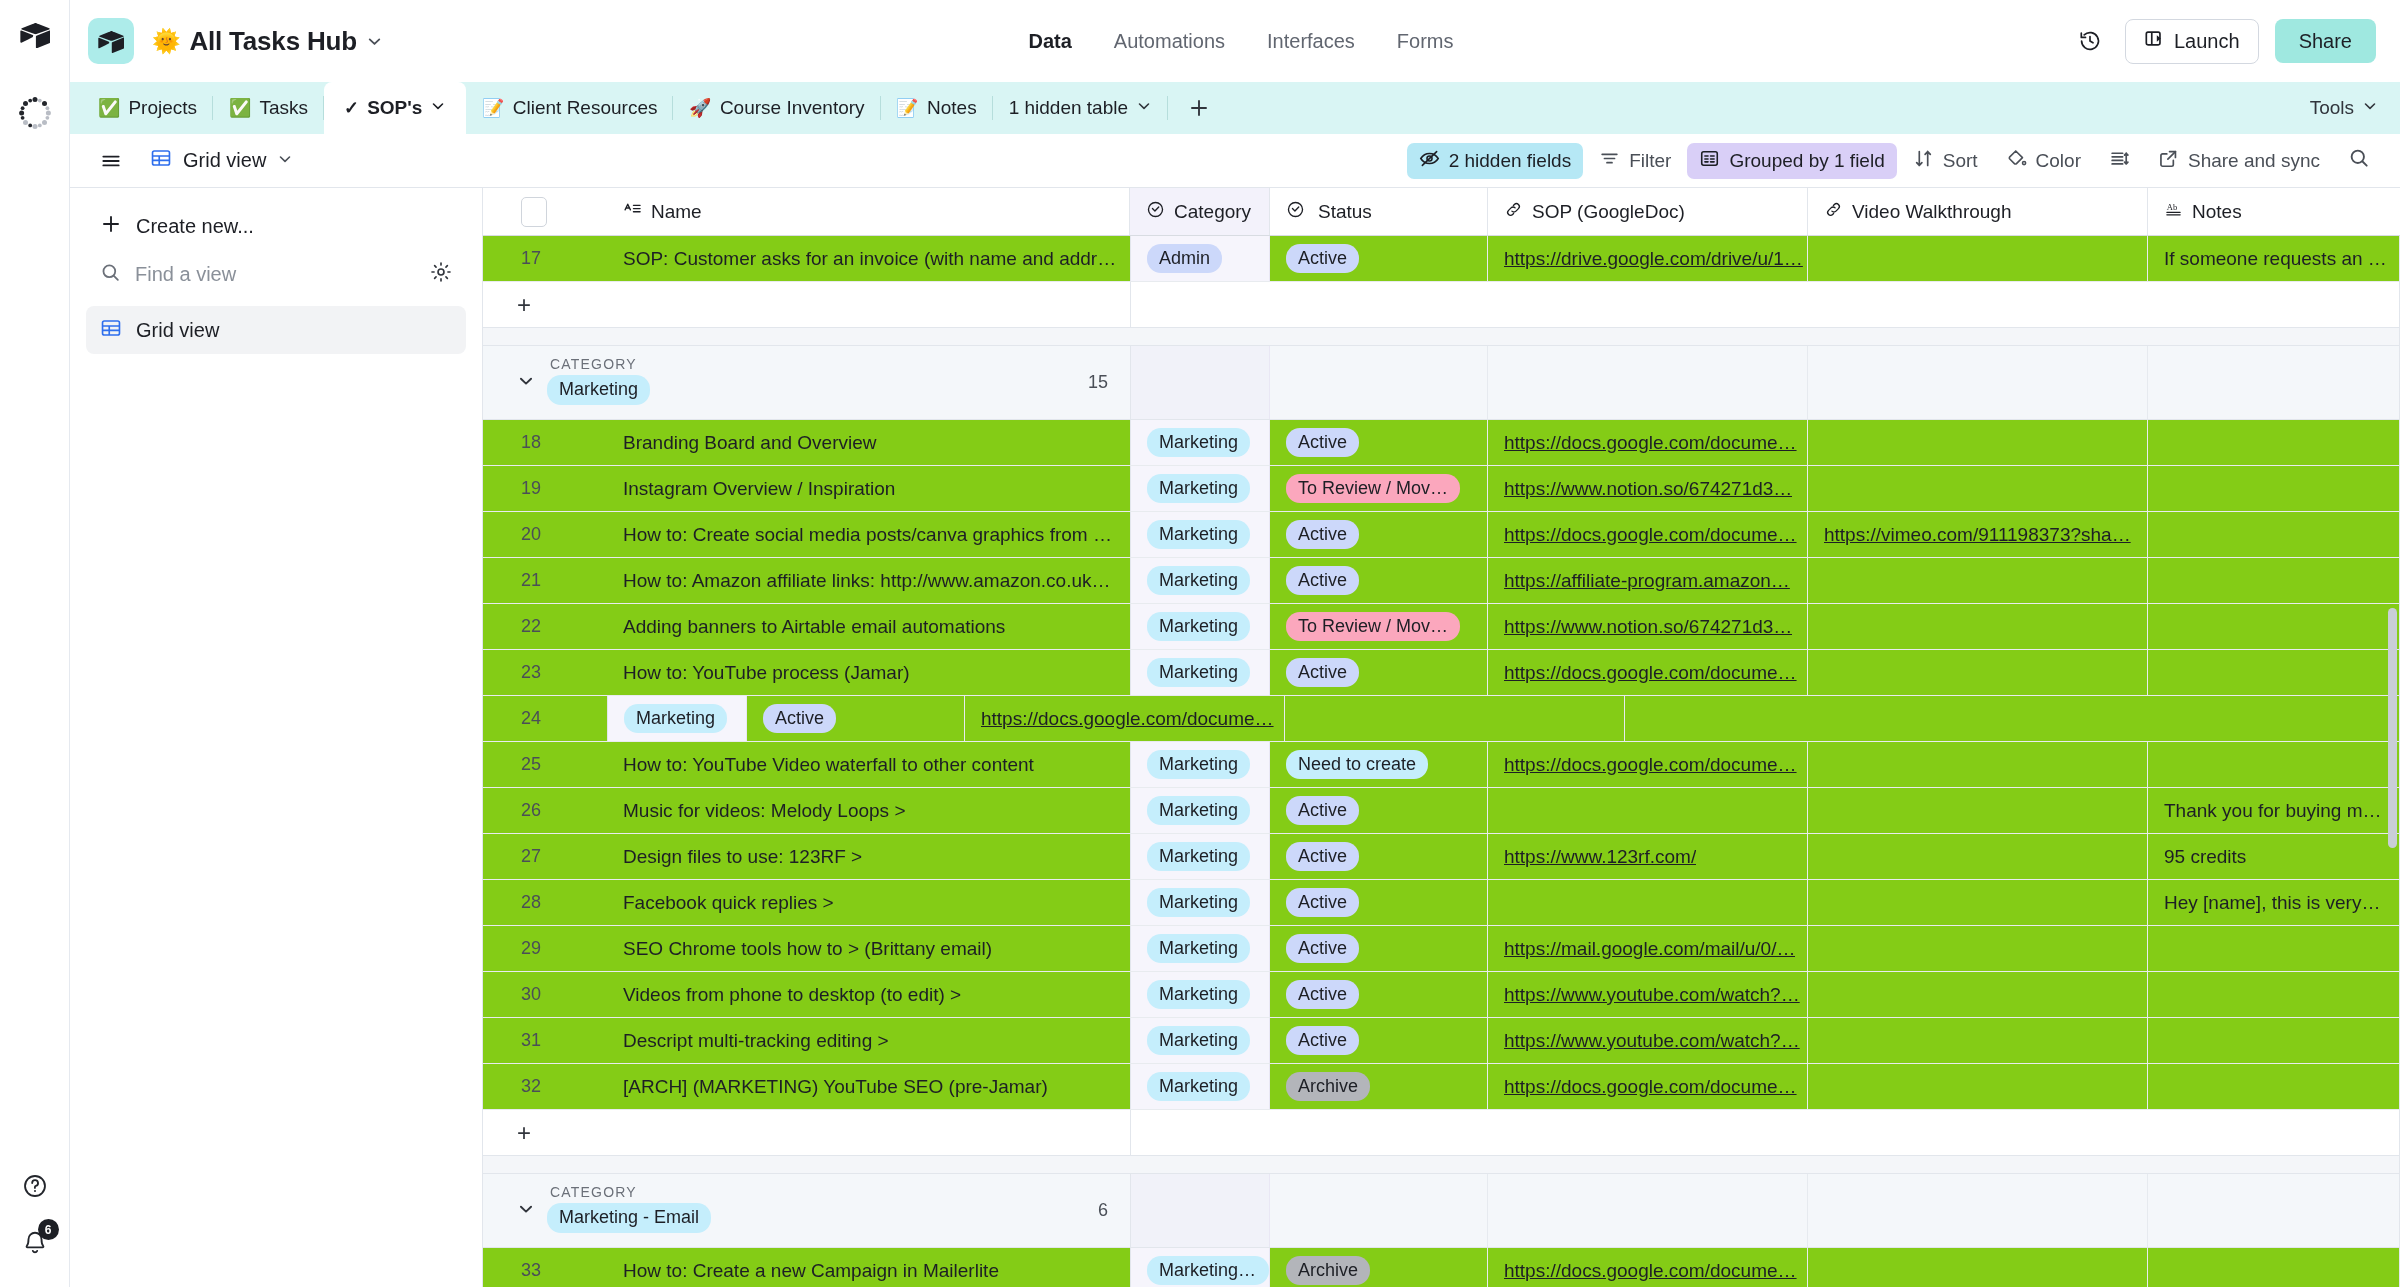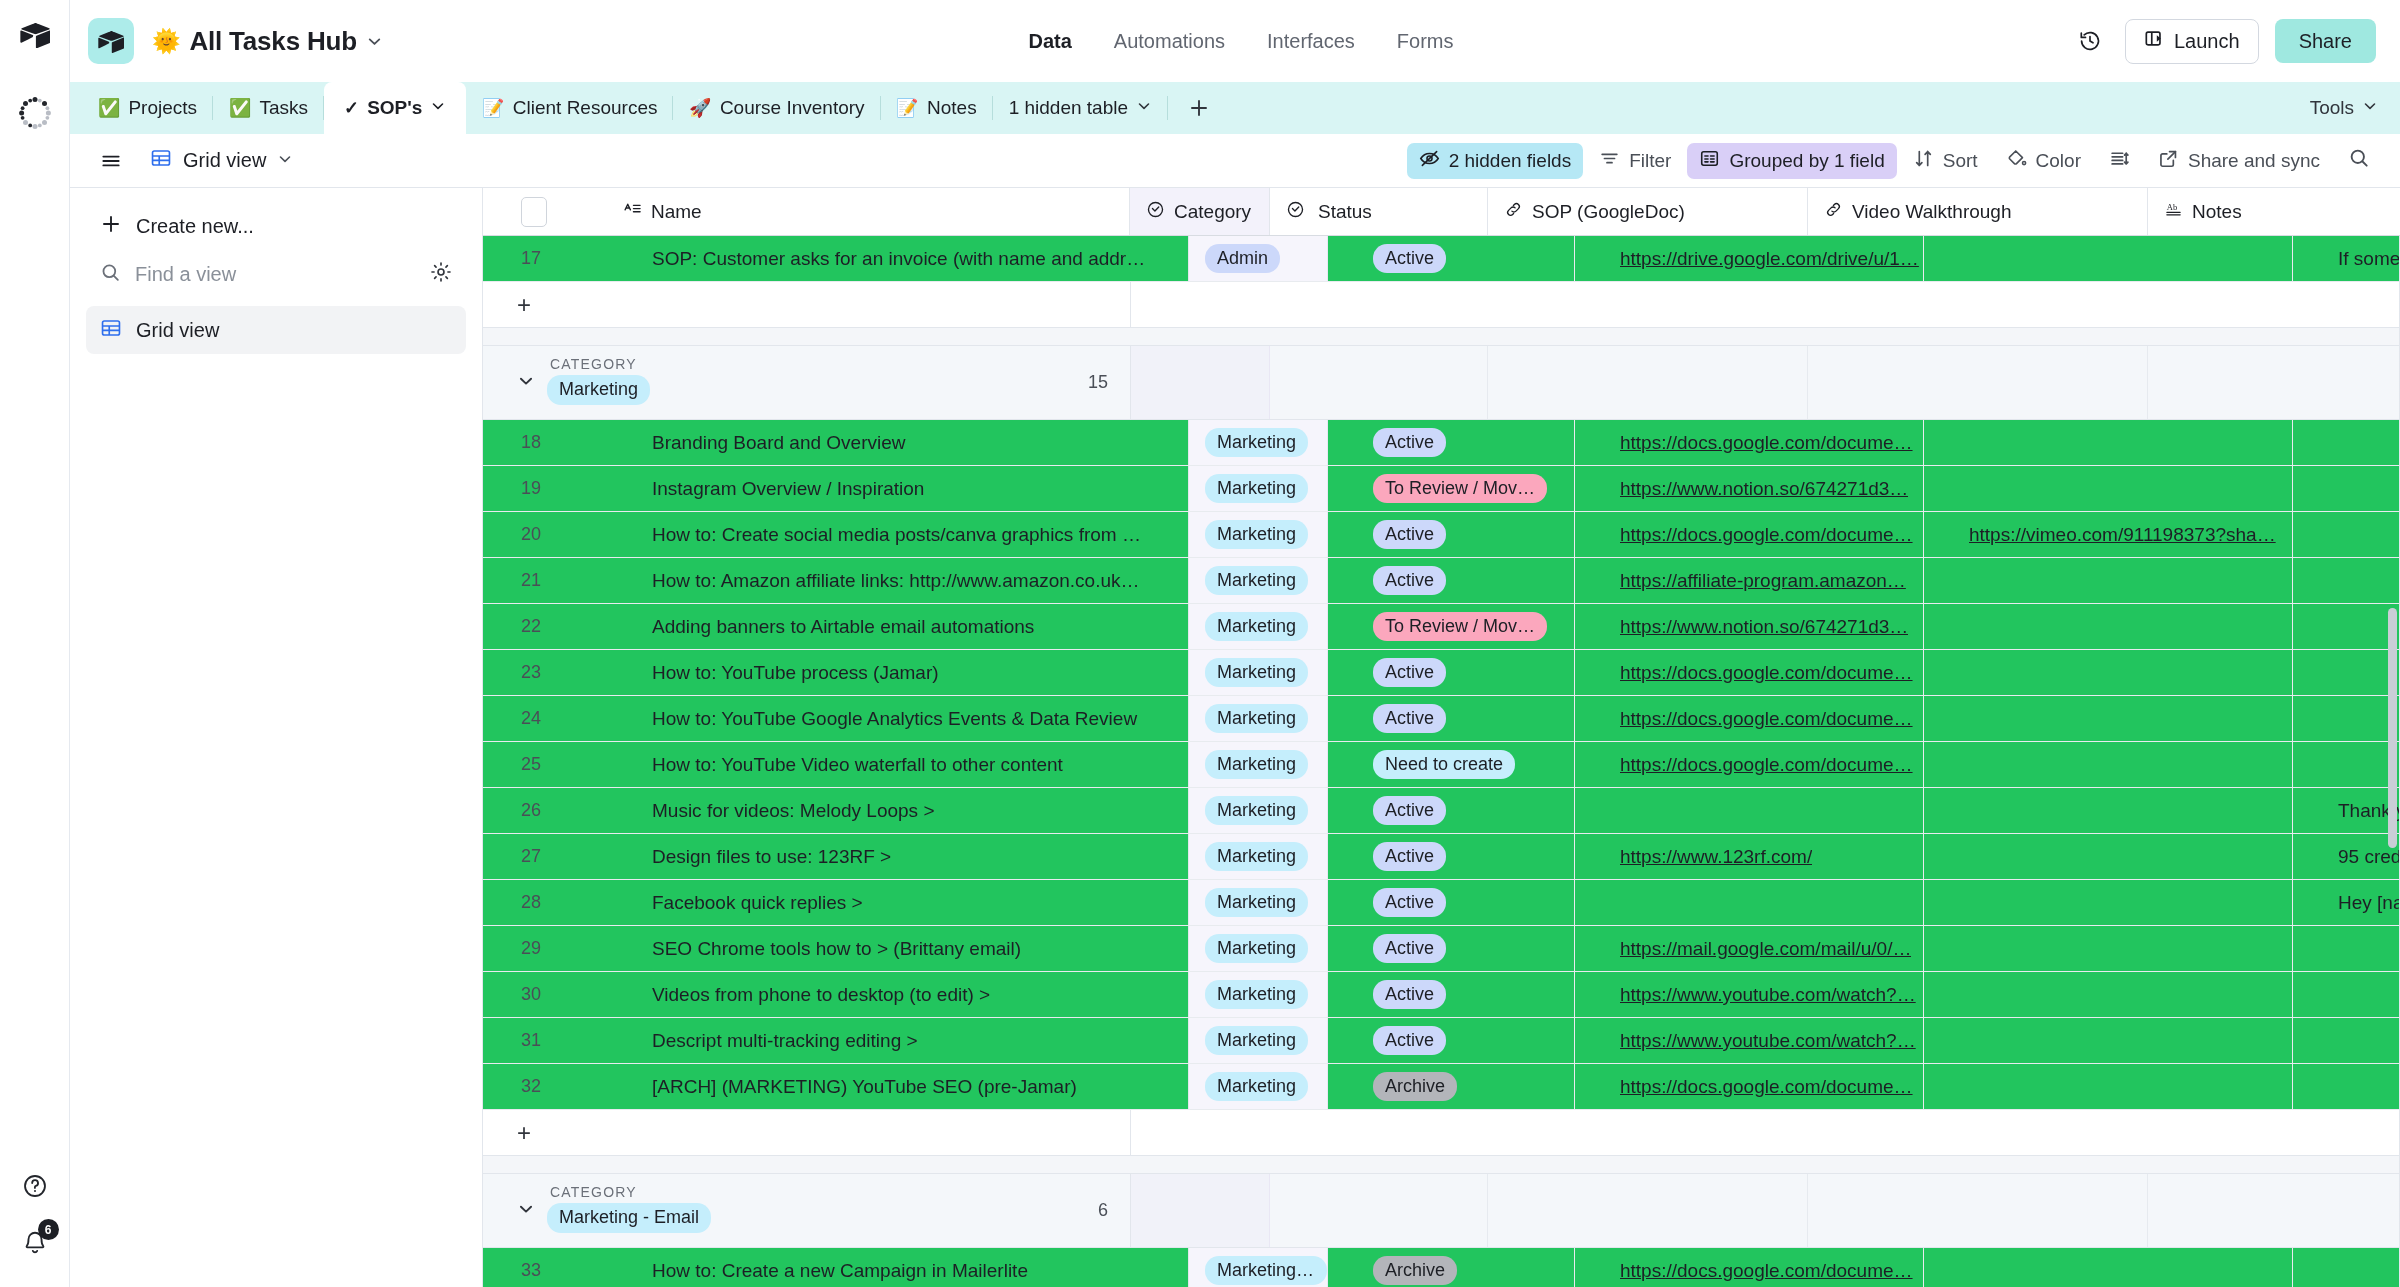--- a/index.html
+++ b/index.html
@@ -176,21 +176,21 @@
   }
   .hdr .h-check { padding-left: 38px; border-right: none; width: 124px; flex: 0 0 124px; }
   .hdr .h-name { width: 523px; flex: 0 0 523px; }
   .hdr .h-cat  { width: 140px; flex: 0 0 140px; background: #f3f2fb; }
   .hdr .h-stat { width: 218px; flex: 0 0 218px; gap: 13px; }
   .hdr .h-sop  { width: 320px; flex: 0 0 320px; }
   .hdr .h-vid  { width: 340px; flex: 0 0 340px; }
   .hdr .h-notes{ width: 330px; flex: 0 0 330px; border-right: none; }
   .checkbox-sq { width: 26px; height: 30px; border: 1px solid #d0d5dc; border-radius: 5px; }
 
-  .datarow { border-bottom: 1px solid #e8ebef; background: #22c55e; gap: 29px; }
+  .datarow { border-bottom: 1px solid #e8ebef; background: #84cc16; }
   .datarow .c-name, .datarow .c-num { border-right: none; }
   .datarow .c-cat { background: #f6f5fc; border-left: 1px solid #e2e6ec; border-right: 1px solid #e9e7f4; }
   .datarow .c-stat { border-right: 1px solid #e8ebef; }
   .datarow .c-sop  { border-right: 1px solid #e8ebef; }
   .datarow .c-vid  { border-right: 1px solid #e8ebef; }
 
   .pill {
     display: inline-block; border-radius: 14px; padding: 4px 12px;
     font-size: 18px; line-height: 1.2; white-space: nowrap;
     max-width: 100%; overflow: hidden; text-overflow: ellipsis;
@@ -721,21 +721,20 @@
                 <span class="pill pill-active">Active</span>
               </div>
     <div class="c-sop">
                 <span class="lnk">https://docs.google.com/docume…</span>
               </div>
     <div class="c-vid"></div>
     <div class="c-notes"></div>
   </div>
             <div class="row datarow">
     <div class="c-num">24</div>
-    <div class="c-name">How to: YouTube Google Analytics Events &amp; Data Review</div>
     <div class="c-cat">
                 <span class="pill pill-cat">Marketing</span>
               </div>
     <div class="c-stat">
                 <span class="pill pill-active">Active</span>
               </div>
     <div class="c-sop">
                 <span class="lnk">https://docs.google.com/docume…</span>
               </div>
     <div class="c-vid"></div>

